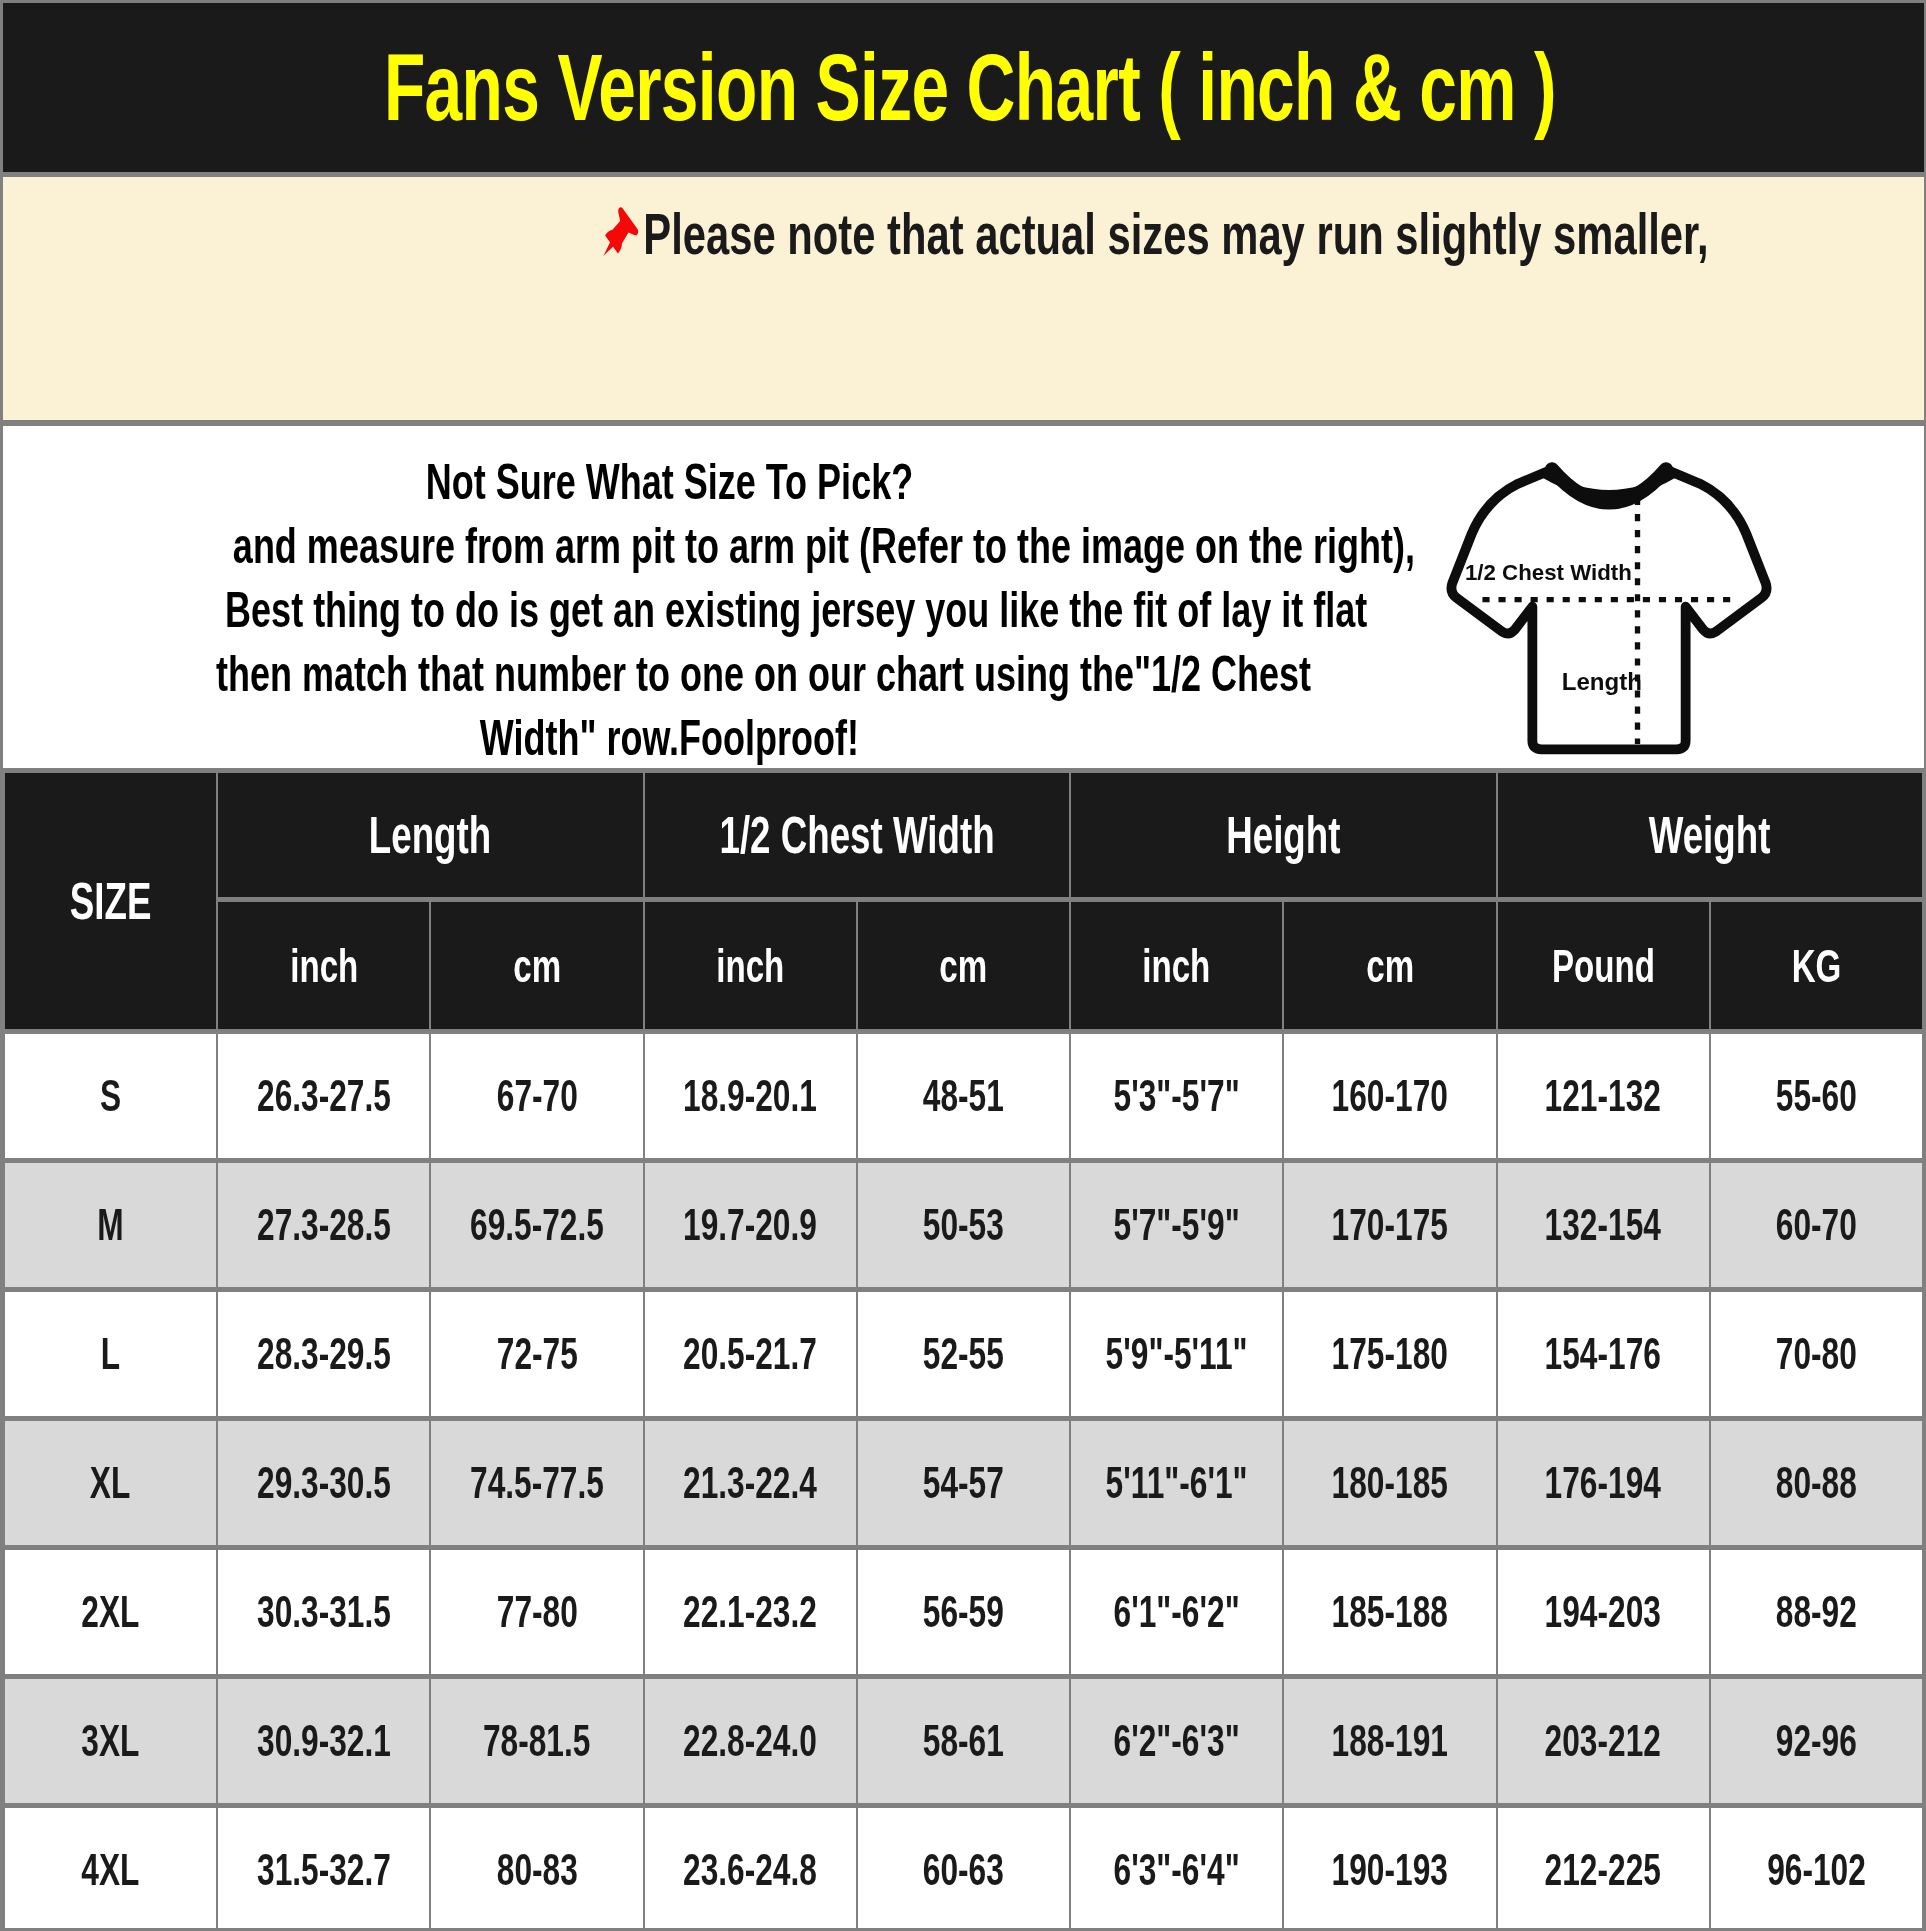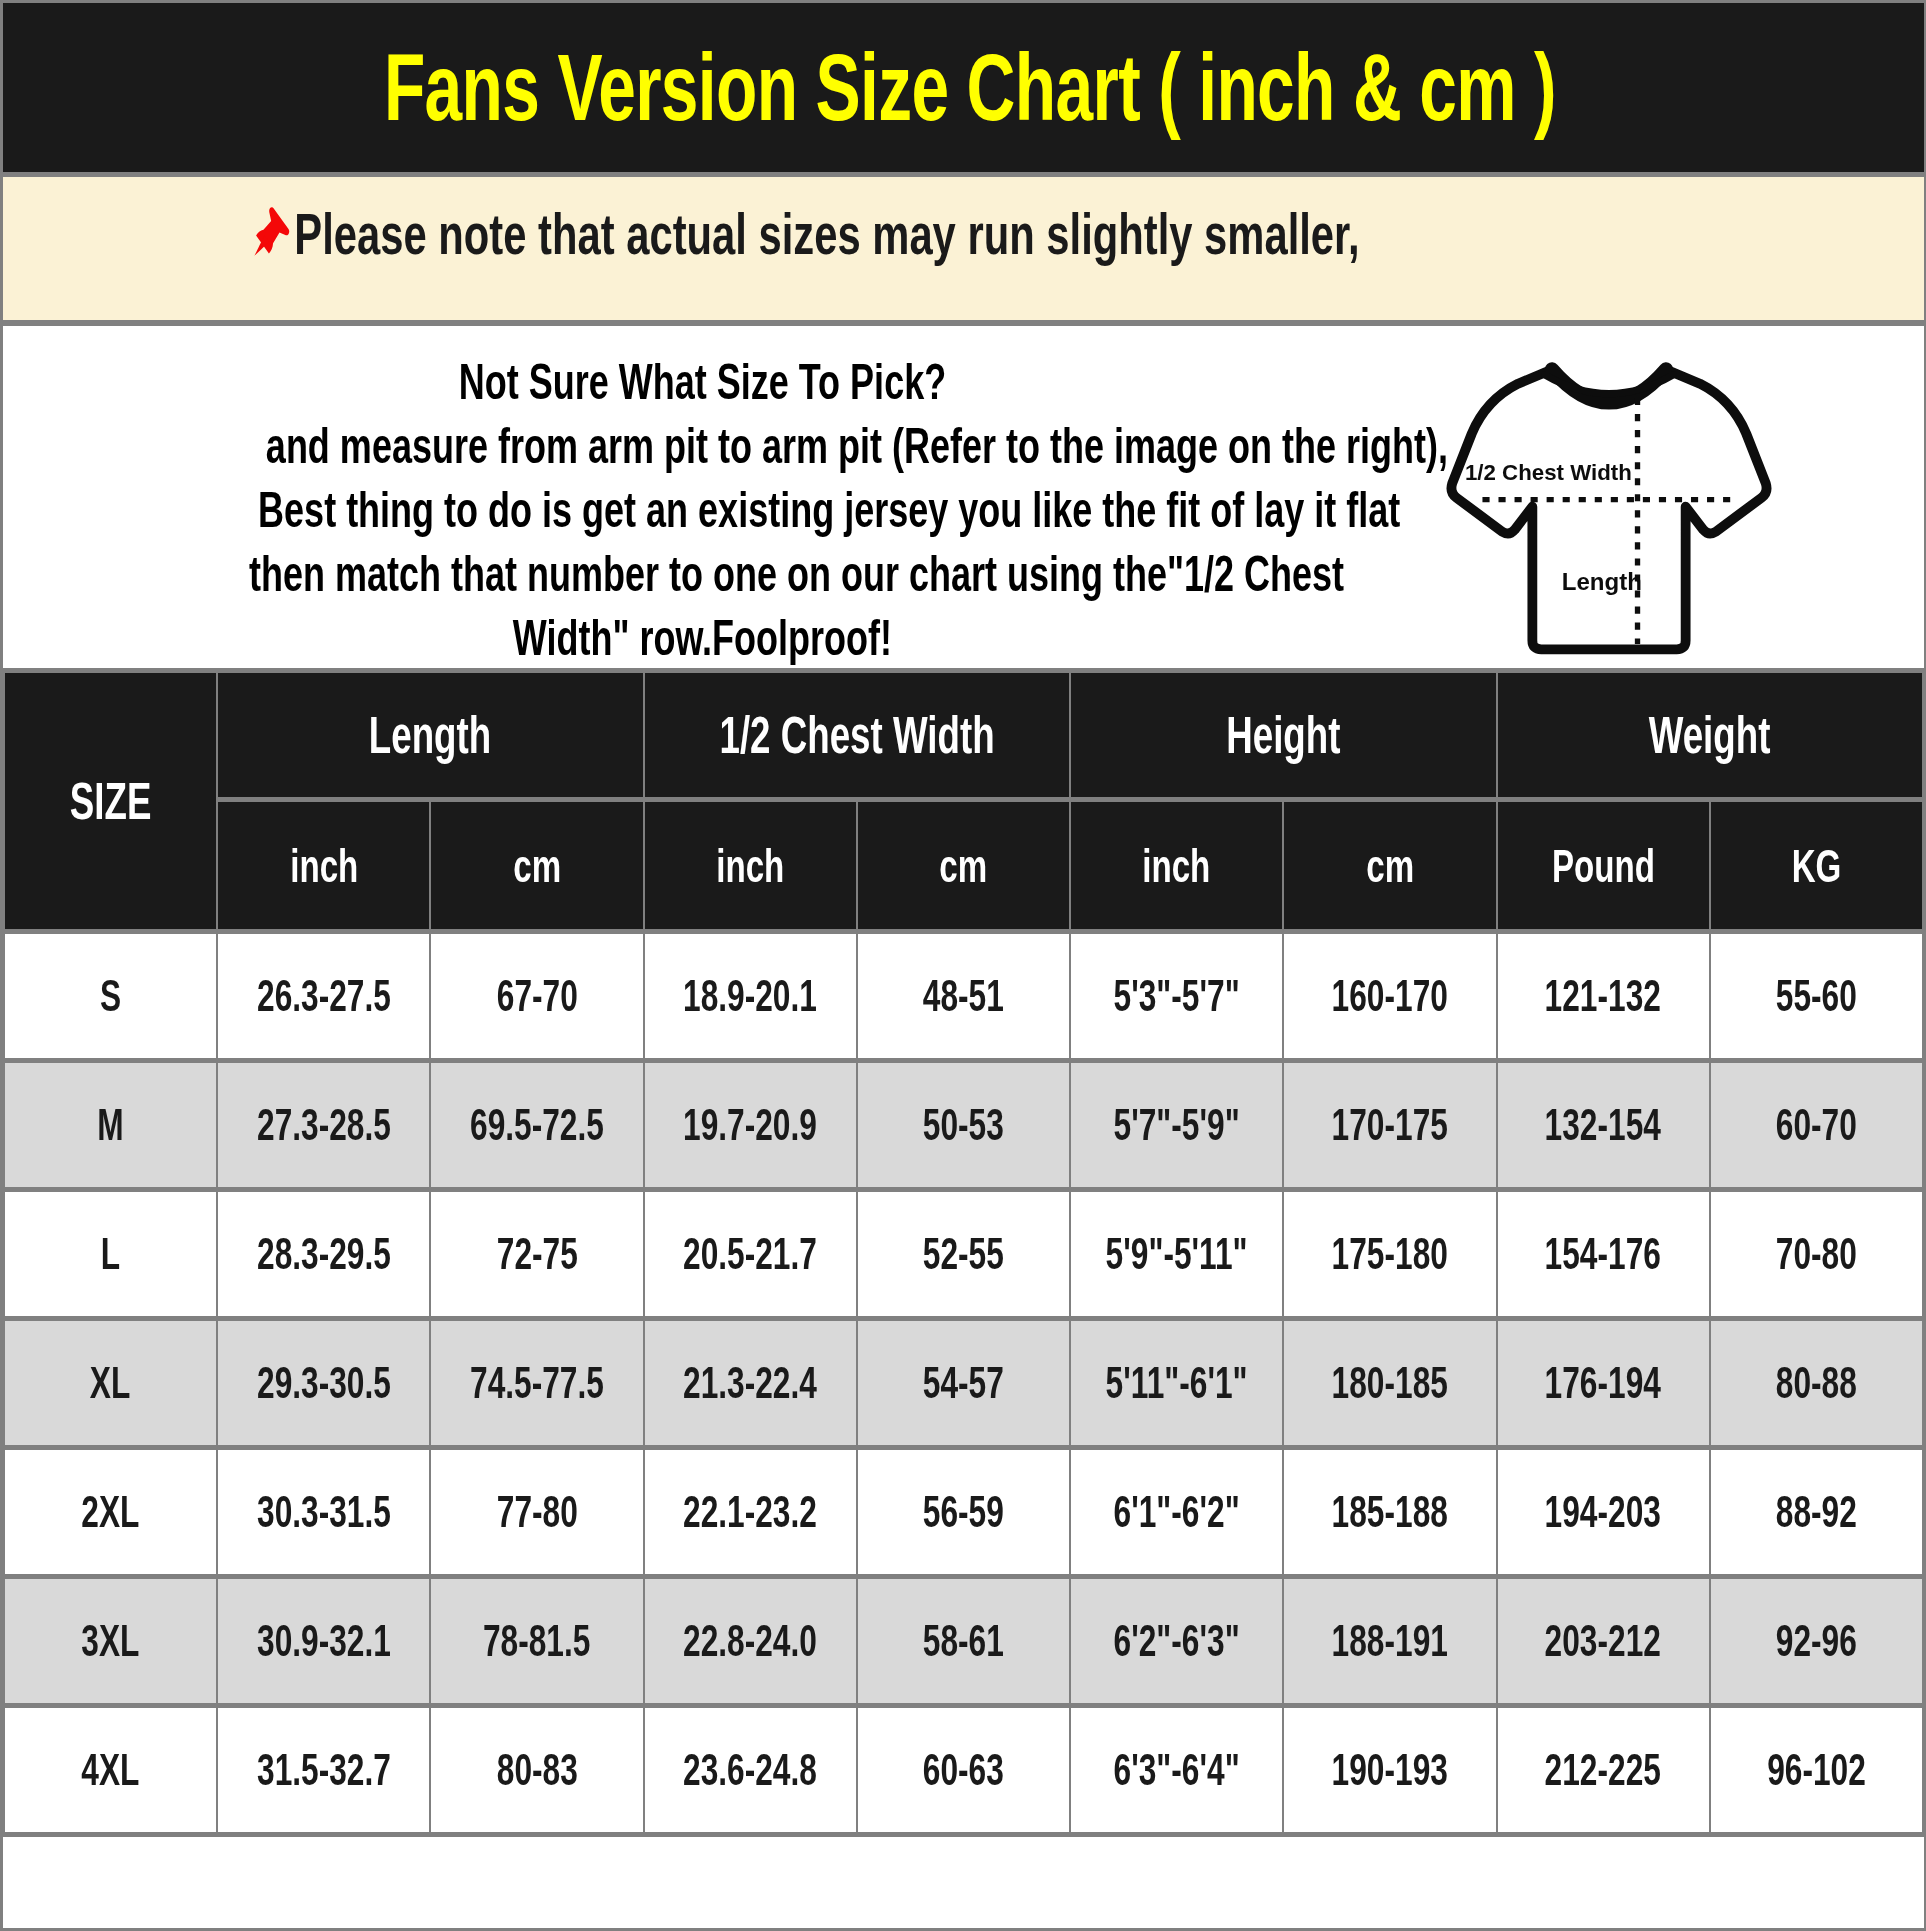--- a/index.html
+++ b/index.html
@@ -32,25 +32,25 @@
     padding-left: 12px;
   }
   .title-bar h1 {
     color: #ffff00;
     font-size: 94px;
     font-weight: 700;
     letter-spacing: -0.9px;
   }
   
   .note {
-    height: 154px;
+    height: 254px;
     background: #fbf2d5;
     border-top: 5.5px solid #808080;
     border-bottom: 6.4px solid #808080;
-    text-align: left;
+    text-align: right;
     padding-top: 13px;
     color: #1a1a1a;
     font-weight: 700;
     padding-left: 32px;
   }
   .note-line {
     font-size: 58px;
     line-height: 88px;
   }
   .note .hl { color: #ff0000; }
@@ -74,21 +74,20 @@
     color: #000000;
   }
   .guide-text {
     position: absolute;
     left: 0; top: 24px;
     width: 1332px;
     text-align: center;
     font-weight: 700;
     font-size: 50px;
     line-height: 64px;
-    margin-left: 33px;
   }
   .tshirt-wrap {
     position: absolute;
     right: 136px;
     top: 31px;
     width: 358px;
     height: 303px;
   }
   
   table.size-table {

